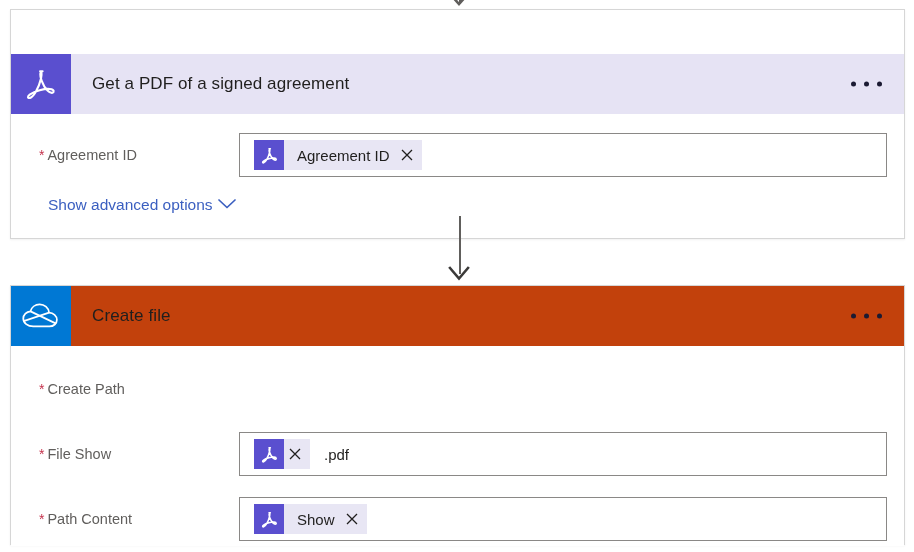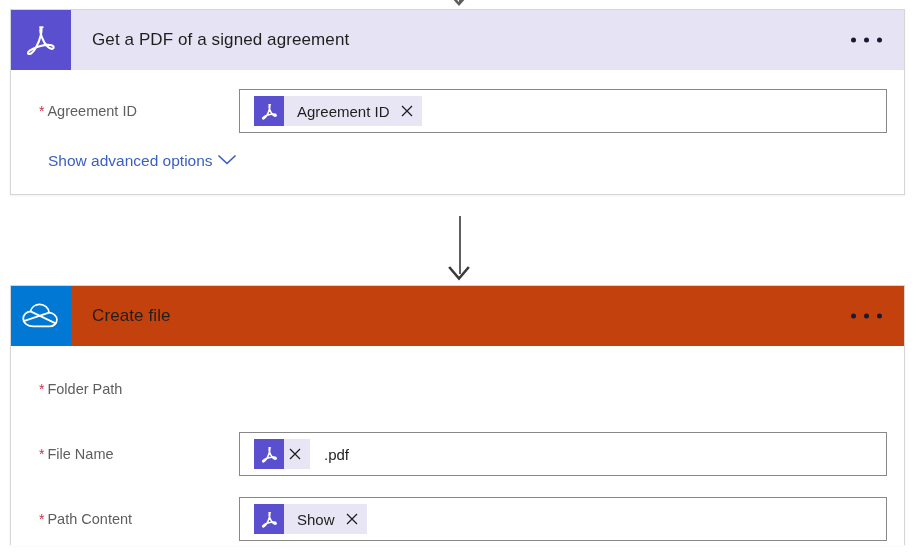--- a/index.html
+++ b/index.html
@@ -32,21 +32,21 @@
     border: 1px solid #d6d6d6;
     box-sizing: border-box;
     box-shadow: 0 1px 2px rgba(0,0,0,0.06);
   }
   .card-header {
     position: relative;
     height: 60px;
     display: flex;
     align-items: center;
   }
-  .card-header.pdf   { background: #e6e3f4; }
+  .card-header.pdf   { background: #e6e3f4; margin-top: 44px; }
   .card-header.cloud { background: #c2410c; }
 
   .card-icon {
     width: 60px;
     height: 60px;
     flex: 0 0 60px;
     display: flex;
     align-items: center;
     justify-content: center;
   }
@@ -301,28 +301,28 @@
         <span></span>
         <span></span>
       </div>
     </div>
 
     <div class="card-body">
 
       <div class="field-row" style="padding-top:16px;">
         <div class="field-label">
           <span class="req-star">*</span>
-          <span>Folder Path</span>
+          <span>Create Path</span>
         </div>
       </div>
 
       <div class="field-row" style="padding-top:11px;">
         <div class="field-label">
           <span class="req-star">*</span>
-          <span>File Name</span>
+          <span>File Show</span>
         </div>
         <div class="field-input tall">
           <span class="token">
             <span class="token-icon">
               <svg width="21" height="21" viewBox="0 0 40 40" aria-hidden="true">
                 <path d="M21.6 7.2c-1.5 0-2.2 1.3-2.3 2.9-.1 2 .5 4.3 1.3 6.5 1.4 3.9 3.6 7.6 5.9 9.9 1.6 1.6 3.2 2.5 4.5 2.4 1.1-.1 1.8-.8 1.7-1.7-.1-1.2-1.6-2-3.8-2.2-2.7-.3-6.4.2-10.2 1.2-4.2 1.1-7.9 2.8-10 4.4-1.3 1-1.9 1.9-1.7 2.6.2.7 1 1 2 .7 1.8-.5 3.8-2.7 5.7-5.9 2.3-3.9 4.3-9.1 5.3-13.5.5-2.2.7-4.2.5-5.5-.2-1.1-.6-1.8-1.4-1.8z" fill="none" stroke="#ffffff" stroke-width="3" stroke-linejoin="round" stroke-linecap="round"></path>
               </svg>
             </span>
             <span class="token-x">
               <svg width="12" height="12" viewBox="0 0 12 12" aria-hidden="true">

